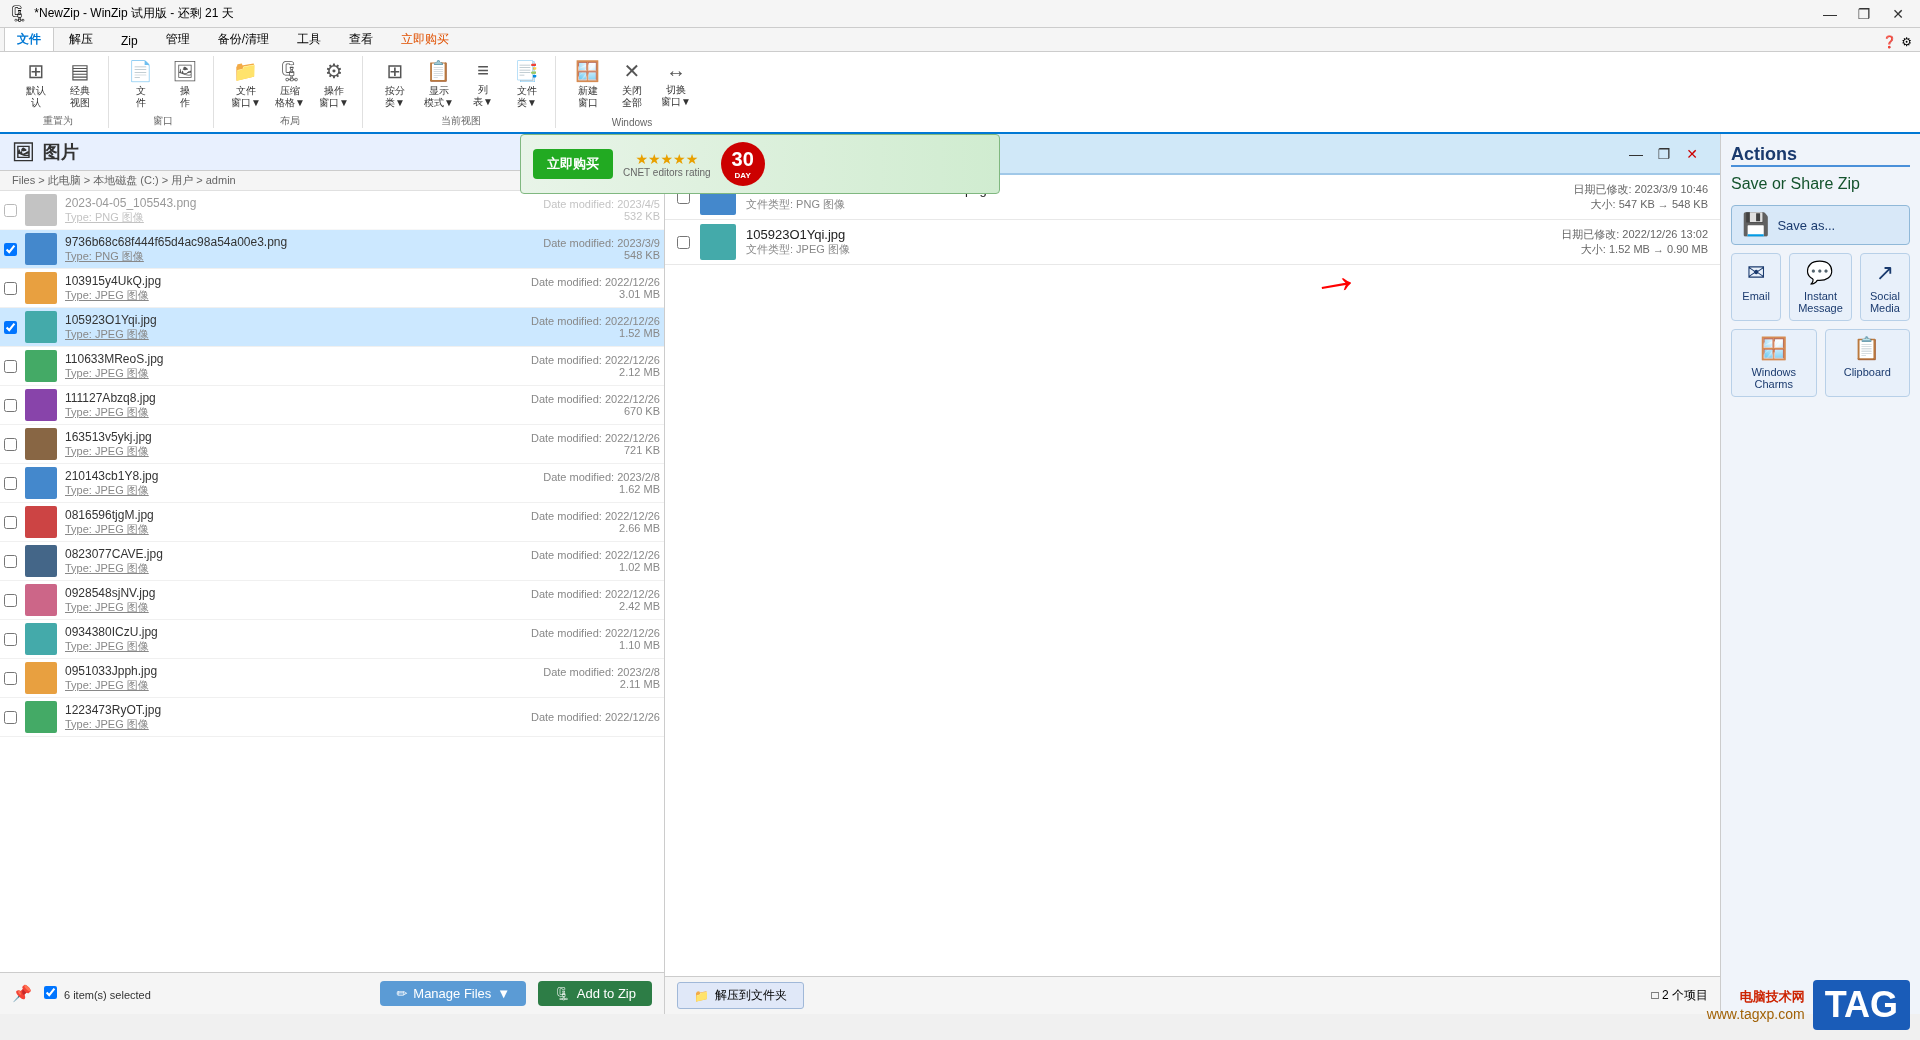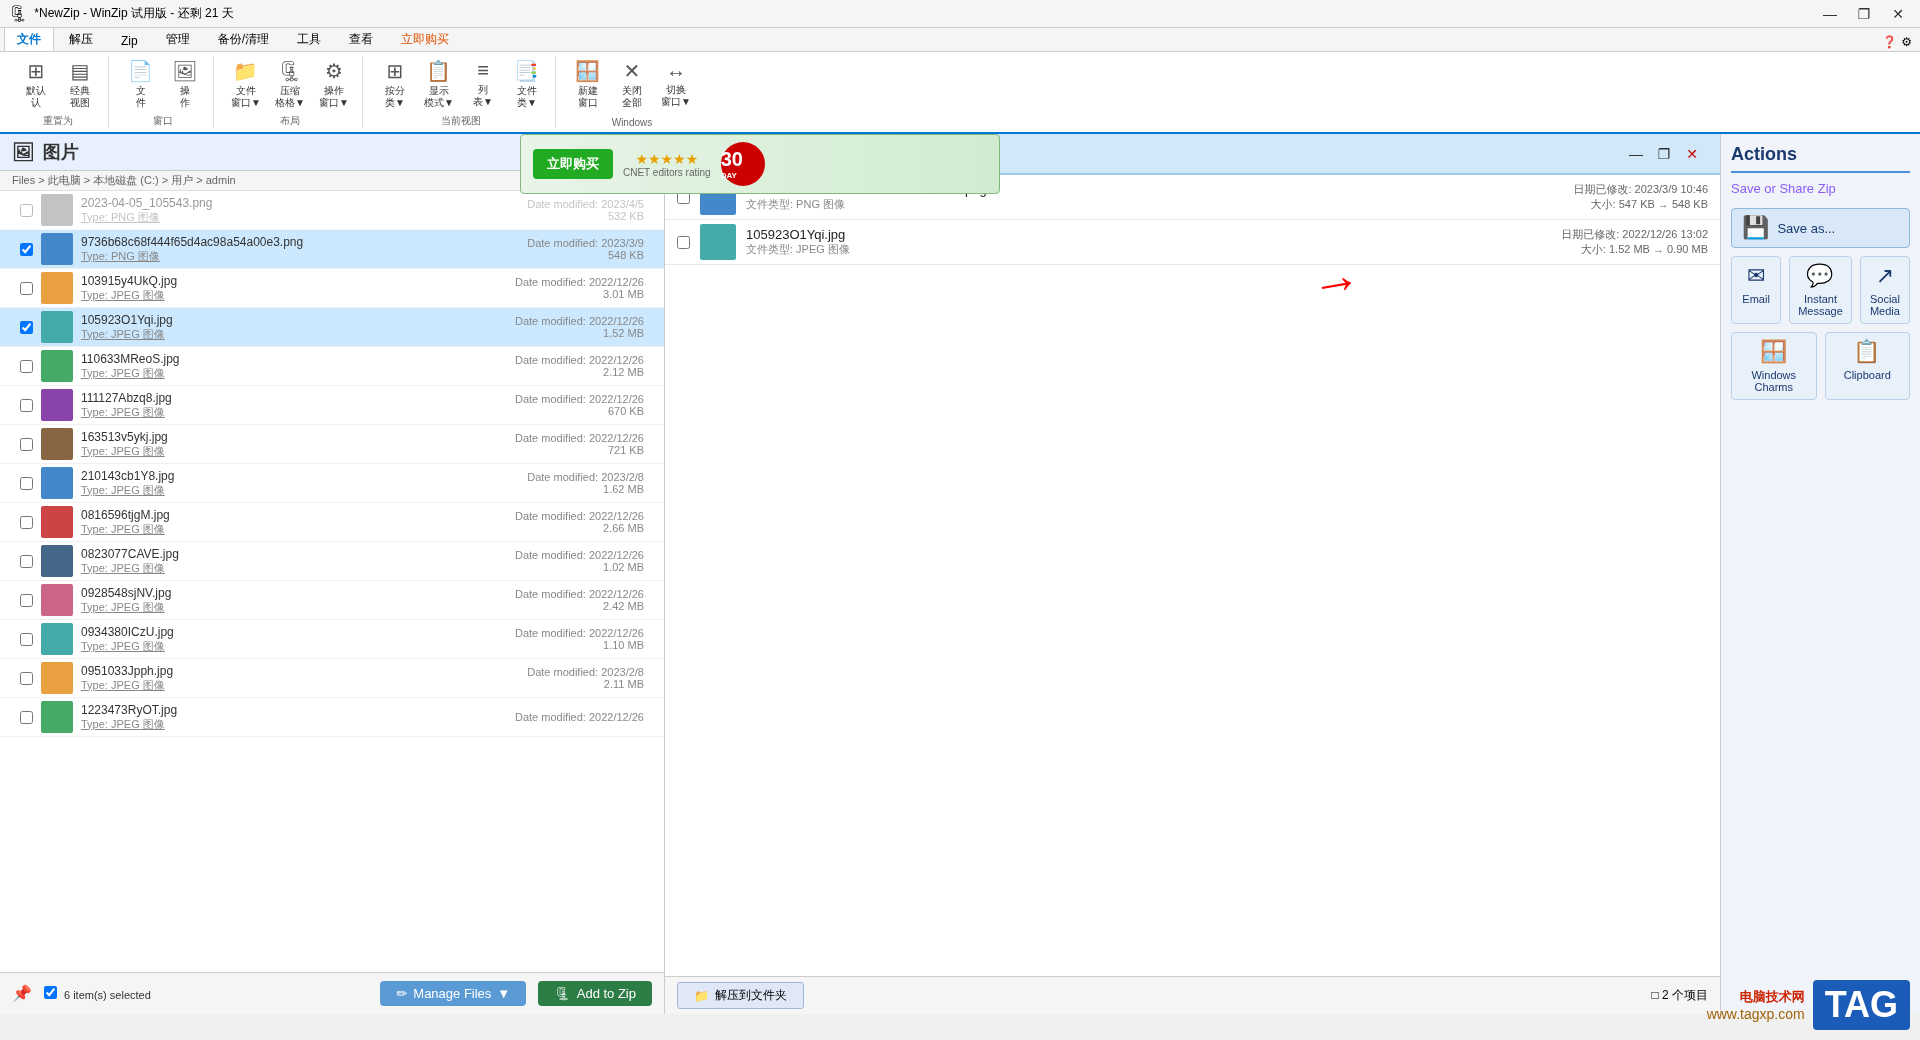--- a/index.html
+++ b/index.html
@@ -113,21 +113,21 @@
       gap: 8px;
       border-bottom: 1px solid #ccc;
     }
     #file-list {
       flex: 1;
       overflow-y: auto;
     }
     .file-item {
       display: flex;
       align-items: center;
-      padding: 3px 20px;
+      padding: 3px 4px;
       border-bottom: 1px solid #f0f0f0;
       cursor: pointer;
       min-height: 36px;
     }
     .file-item.selected { background: #cce8ff; }
     .file-item.dimmed { opacity: 0.5; }
     .file-item input[type=checkbox] { margin-right: 8px; flex-shrink: 0; }
     .file-thumb {
       width: 32px;
       height: 32px;
@@ -252,26 +252,26 @@
       border-left: 1px solid #ccc;
       padding: 10px;
       display: flex;
       flex-direction: column;
       gap: 8px;
     }
     #actions-title {
       font-size: 18px;
       font-weight: 600;
       color: #1a3a6e;
-      padding-bottom: 6px;
+      padding-bottom: 0;
       border-bottom: 2px solid #4a90d9;
     }
     #actions-subtitle {
-      font-size: 13px;
-      color: #8b5cf6;
+      font-size: 16px;
+      color: #14532d;
       margin-bottom: 4px;
     }
     .action-btn-large {
       display: flex;
       align-items: center;
       gap: 8px;
       padding: 6px 10px;
       background: #e8f0fa;
       border: 1px solid #b8d0e8;
       border-radius: 4px;
@@ -494,21 +494,21 @@
     <span class="ribbon-group-label">Windows</span>
   </div>
 </div>
 
 <div id="banner">
   <button class="banner-buy-btn">立即购买</button>
   <div style="display:flex;flex-direction:column;align-items:center;">
     <span style="color:#e8a000;font-size:14px;">★★★★★</span>
     <span style="font-size:10px;color:#666;">CNET editors rating</span>
   </div>
-  <div style="background:#cc0000;color:white;font-size:20px;font-weight:900;width:44px;height:44px;border-radius:50%;display:flex;align-items:flex-start;justify-content:center;flex-direction:column;">
+  <div style="background:#cc0000;color:white;font-size:20px;font-weight:900;width:44px;height:44px;border-radius:50%;display:flex;align-items:center;justify-content:center;flex-direction:column;">
     <span>30</span>
     <span style="font-size:8px;">DAY</span>
   </div>
 </div>
 
 <div id="main">
 
   <div id="file-browser">
     <div id="file-browser-header">
       <span>🖼</span>

